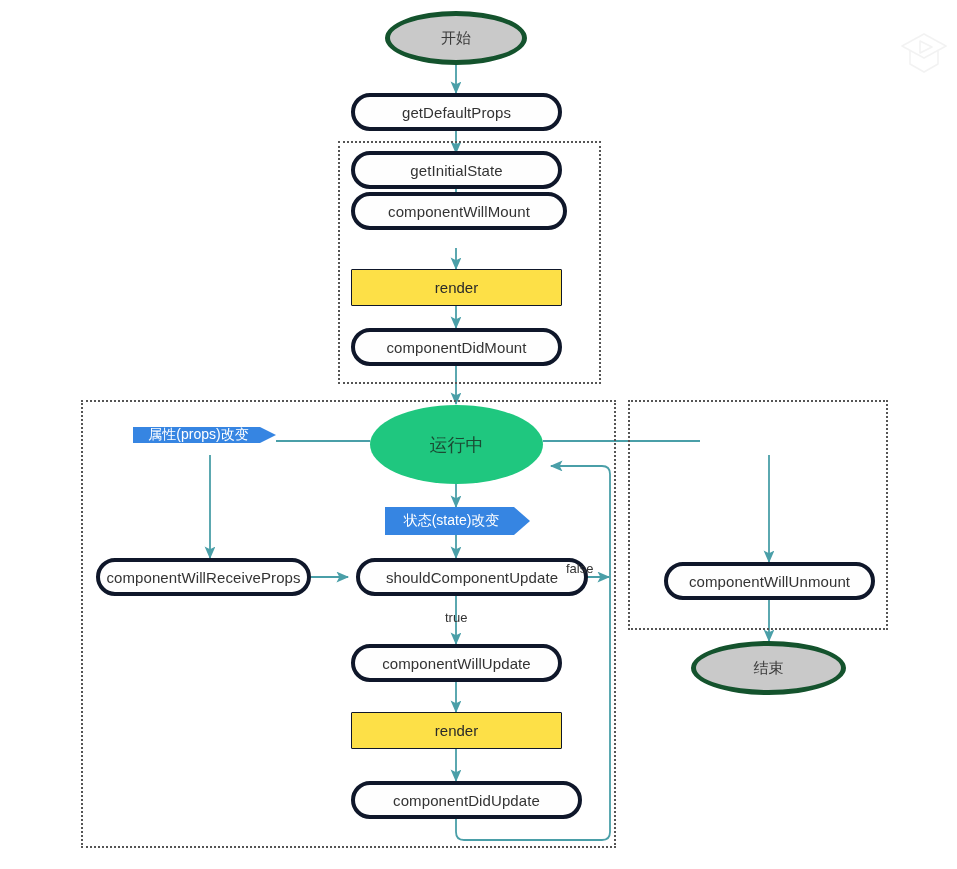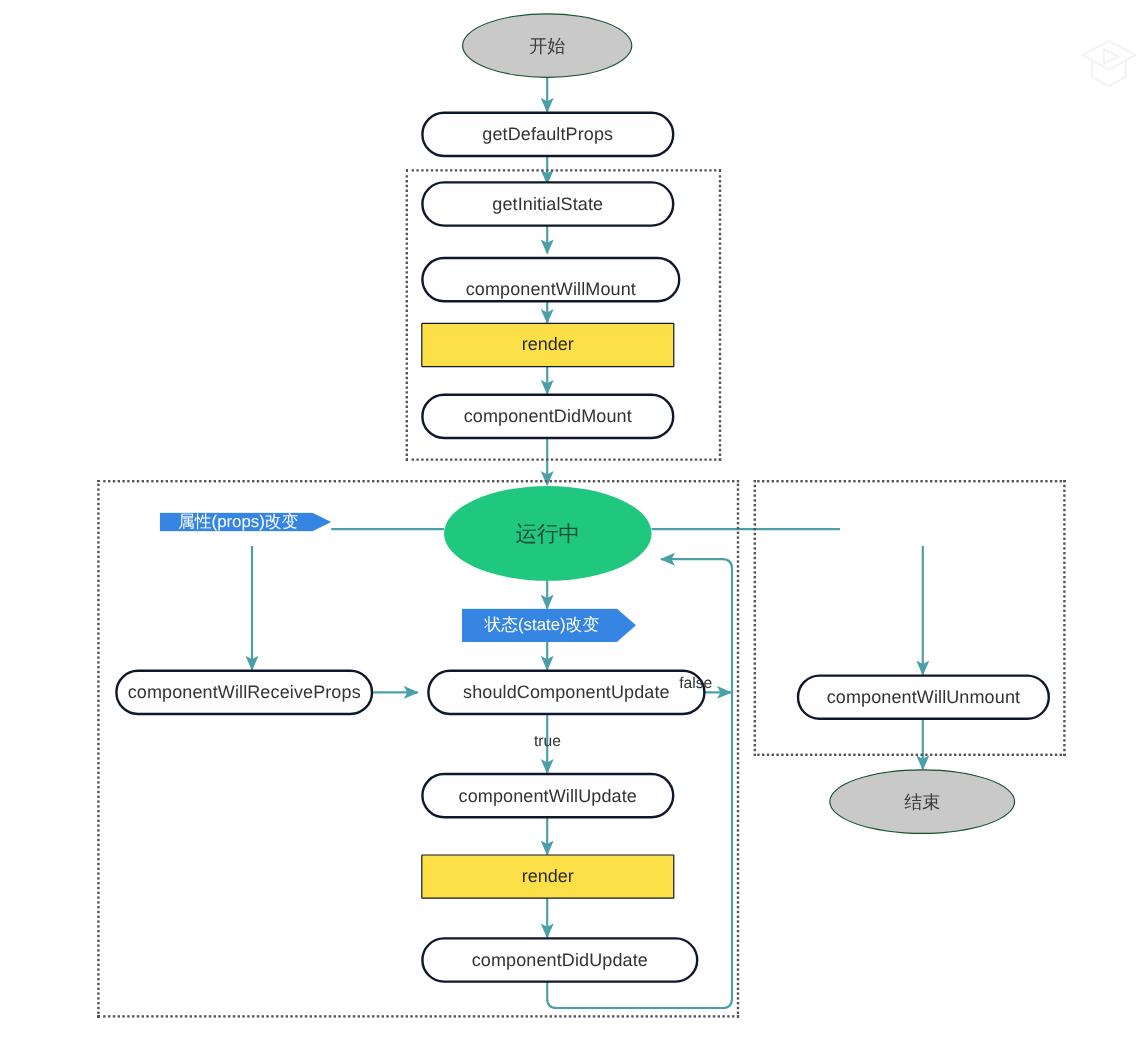--- a/index.html
+++ b/index.html
@@ -30,38 +30,38 @@
     display: flex;
     align-items: center;
     justify-content: center;
     text-align: center;
     color: #2b2b2b;
     z-index: 3;
   }
   
   .proc {
     background: #fefefe;
-    border: 2px solid #0f172a;
+    border: 4px solid #0f172a;
     border-radius: 19px;
     font-size: 15px;
     color: #333333;
     letter-spacing: 0.1px;
   }
   
   .render-box {
     background: #fde047;
     border: 1px solid #0f172a;
     border-radius: 1px;
     font-size: 15px;
     color: #2a2a2a;
   }
   
   .terminator {
     background: #c9c9c9;
-    border: 1px solid #14532d;
+    border: 5px solid #14532d;
     border-radius: 50%;
     font-size: 15px;
     color: #3a3a3a;
   }
   
   .running {
     background: #1fc77f;
     border: none;
     border-radius: 50%;
     font-size: 18px;
@@ -177,21 +177,21 @@
   </div>
 
   <div class="node proc" style="left:351px; top:93px; width:211px; height:38px;">
     <span>getDefaultProps</span>
   </div>
 
   <div class="node proc" style="left:351px; top:151px; width:211px; height:38px;">
     <span>getInitialState</span>
   </div>
 
-  <div class="node proc" style="left:351px; top:214px; width:216px; height:38px;align-items:flex-end;">
+  <div class="node proc" style="left:351px; top:192px; width:216px; height:38px;">
     <span>componentWillMount</span>
   </div>
 
   <div class="node render-box" style="left:351px; top:269px; width:211px; height:37px;">
     <span>render</span>
   </div>
 
   <div class="node proc" style="left:351px; top:328px; width:211px; height:38px;">
     <span>componentDidMount</span>
   </div>

